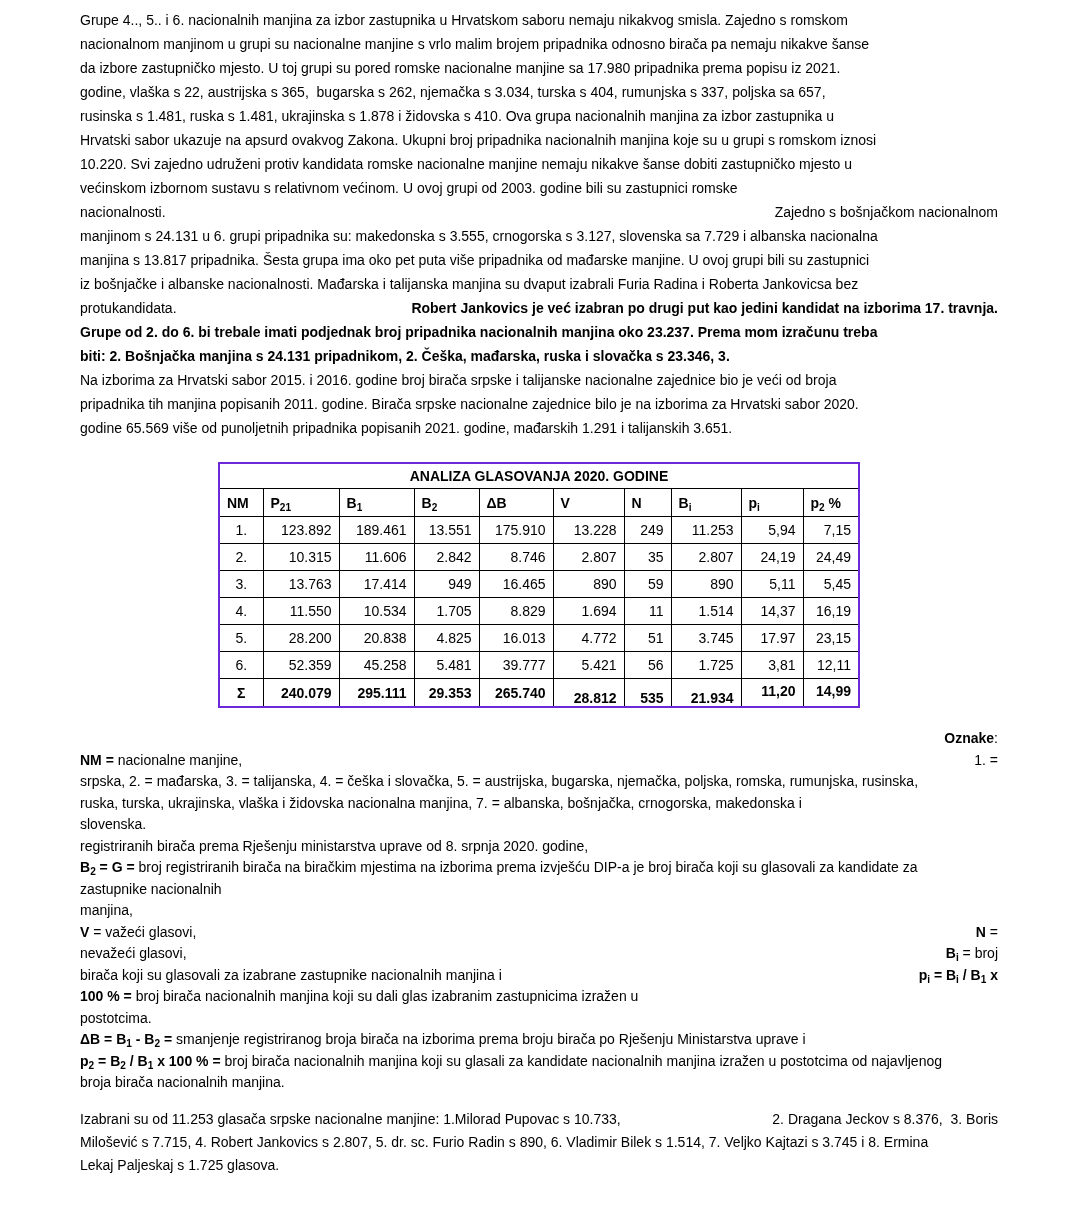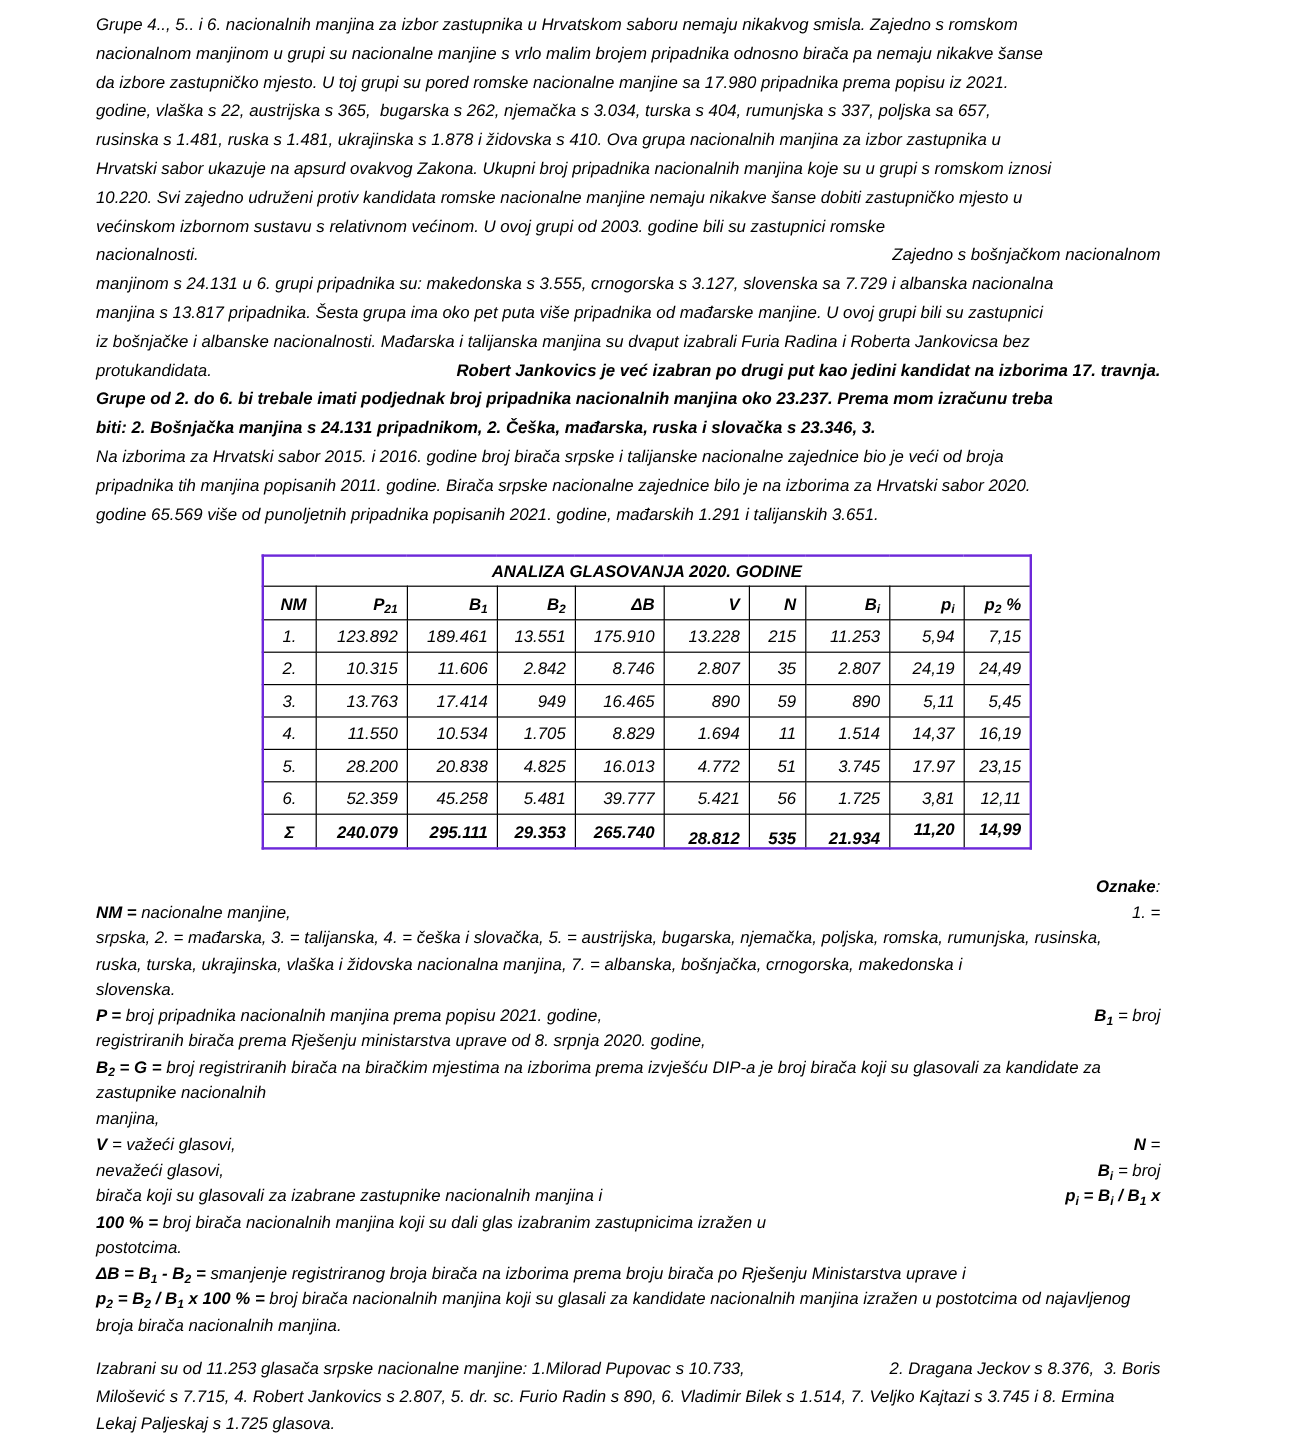--- a/index.html
+++ b/index.html
@@ -1,30 +1,30 @@
 <!DOCTYPE html>
 <html><head>
 <meta charset="utf-8">
 <style>
   html,body{margin:0;padding:0;background:#fff;}
   body{width:1080px;height:1206px;overflow:hidden;color:#000;
        font-family:"Liberation Sans",sans-serif;}
-  .page{padding:8px 113px 0 80px;font-size:14px;font-style:italic;}
+  .page{padding:8px 82px 0 80px;font-size:14px;}
   .line{line-height:24px;white-space:pre;}
   .split{display:flex;justify-content:space-between;}
   .split .r{margin-left:auto;text-align:center;}
   b{font-weight:bold;}
   sub{font-size:0.72em;line-height:0;position:relative;top:0.3em;vertical-align:baseline;}
 
   table.analysis{border-collapse:collapse;table-layout:fixed;width:640px;
                  margin:22px 0 0 138px;font-size:14px;}
   .analysis th,.analysis td{border:1.5px solid #000;padding:0 7px;overflow:hidden;vertical-align:middle;}
   .analysis{border:2px solid #6d28d9;}
   .title-row th{height:24px;text-align:center;font-weight:bold;}
-  .header-row th{height:27px;text-align:right;font-weight:bold;margin-left:20px;}
+  .header-row th{height:27px;text-align:left;font-weight:bold;margin-left:20px;}
   .analysis tbody td{height:26px;text-align:right;}
   .analysis tbody td:first-child{text-align:center;}
   tr.sum td{font-weight:bold;height:27px;}
   tr.sum td.dn{position:relative;top:5px;}
   tr.sum td.up{position:relative;top:-2px;}
 
   .legend{margin-top:20px;}
   .legend .line{line-height:21.5px;}
   .footer{margin-top:14px;}
   .footer .line{line-height:23px;}
@@ -86,21 +86,21 @@
         </tr>
     </thead>
     <tbody id="tbl-body">
         <tr>
           <td>1.</td>
           <td>123.892</td>
           <td>189.461</td>
           <td>13.551</td>
           <td>175.910</td>
           <td>13.228</td>
-          <td>215</td>
+          <td>249</td>
           <td>11.253</td>
           <td>5,94</td>
           <td>7,15</td>
         </tr>
         <tr>
           <td>2.</td>
           <td>10.315</td>
           <td>11.606</td>
           <td>2.842</td>
           <td>8.746</td>
@@ -172,21 +172,20 @@
         </tr>
       </tbody>
   </table>
 
   <div class="legend">
       <div class="line split"><span class="r"><b>Oznake</b>:</span></div>
       <div class="line split"><span class="l"><b>NM =</b> nacionalne manjine,</span><span class="r">1. =</span></div>
       <div class="line">srpska, 2. = mađarska, 3. = talijanska, 4. = češka i slovačka, 5. = austrijska, bugarska, njemačka, poljska, romska, rumunjska, rusinska,</div>
       <div class="line">ruska, turska, ukrajinska, vlaška i židovska nacionalna manjina, 7. = albanska, bošnjačka, crnogorska, makedonska i</div>
       <div class="line">slovenska.</div>
-      <div class="line split"><span class="l"><b>P =</b> broj pripadnika nacionalnih manjina prema popisu 2021. godine,</span><span class="r"><b>B<sub>1</sub></b> = broj</span></div>
       <div class="line">registriranih birača prema Rješenju ministarstva uprave od 8. srpnja 2020. godine,</div>
       <div class="line"><b>B<sub>2</sub> = G =</b> broj registriranih birača na biračkim mjestima na izborima prema izvješću DIP-a je broj birača koji su glasovali za kandidate za</div>
       <div class="line">zastupnike nacionalnih</div>
       <div class="line">manjina,</div>
       <div class="line split"><span class="l"><b>V</b> = važeći glasovi,</span><span class="r"><b>N</b> =</span></div>
       <div class="line split"><span class="l">nevažeći glasovi,</span><span class="r"><b>B<sub>i</sub></b> = broj</span></div>
       <div class="line split"><span class="l">birača koji su glasovali za izabrane zastupnike nacionalnih manjina i</span><span class="r"><b>p<sub>i</sub> = B<sub>i</sub> / B<sub>1</sub> x</b></span></div>
       <div class="line"><b>100 % =</b> broj birača nacionalnih manjina koji su dali glas izabranim zastupnicima izražen u</div>
       <div class="line">postotcima.</div>
       <div class="line"><b>ΔB = B<sub>1</sub> - B<sub>2</sub> =</b> smanjenje registriranog broja birača na izborima prema broju birača po Rješenju Ministarstva uprave i</div>

